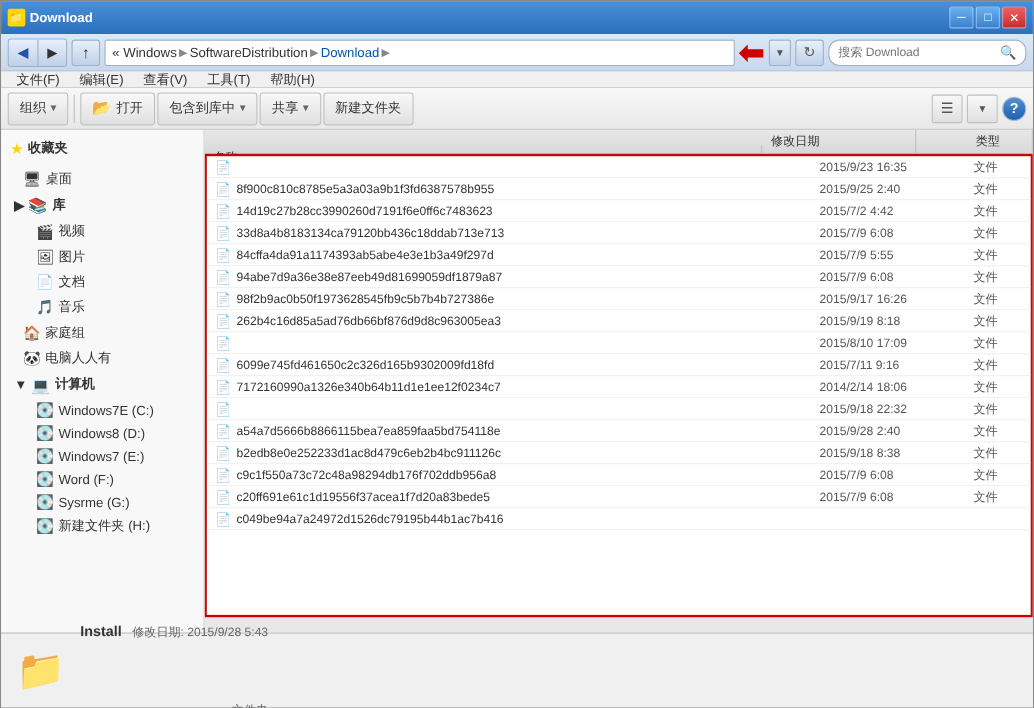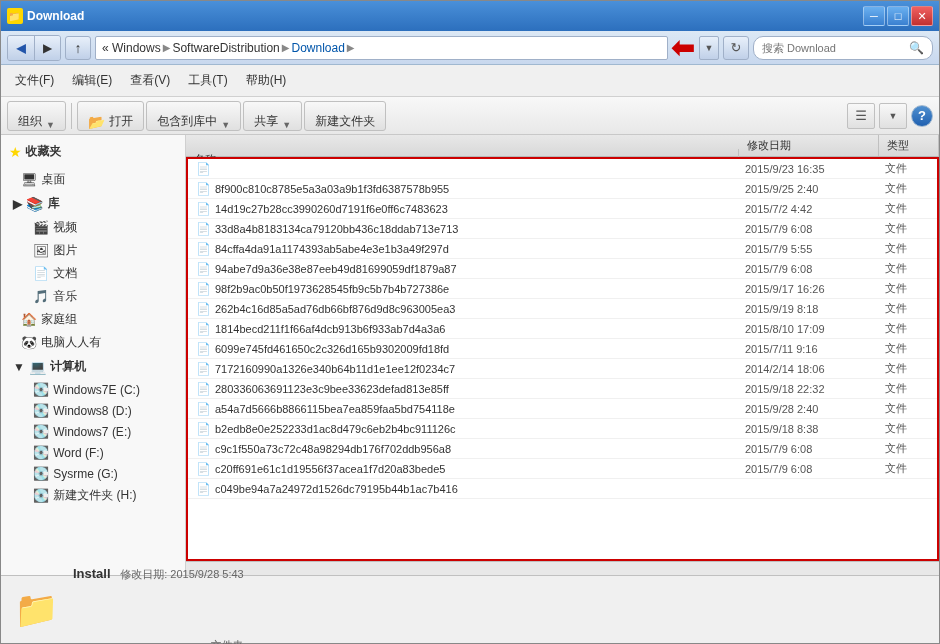--- a/index.html
+++ b/index.html
@@ -171,21 +171,21 @@
       color: #999;
     }
     .search-icon-btn {
       font-size: 12px;
       color: #888;
       cursor: pointer;
     }
 
     
     .menu-bar {
-      height: 32px;
+      height: 15px;
       background: #f0f0f0;
       display: flex;
       align-items: center;
       padding: 0 6px;
       gap: 2px;
       border-bottom: 1px solid #d0d0d0;
       flex-shrink: 0;
     }
     .menu-item {
       padding: 2px 8px;
@@ -209,22 +209,23 @@
     .tool-btn {
       height: 30px;
       padding: 0 10px;
       background: linear-gradient(to bottom, #f8f8f8, #e0e0e0);
       border: 1px solid #c0c0c0;
       border-radius: 3px;
       cursor: pointer;
       font-size: 12px;
       color: #333;
       display: flex;
-      align-items: flex-end;
+      align-items: center;
       gap: 4px;
+      font-family: Liberation Mono, monospace;
     }
     .tool-btn .icon { font-size: 14px; }
     .tool-btn .arrow { font-size: 9px; color: #666; }
     .toolbar-sep {
       width: 1px;
       height: 26px;
       background: #c0c0c0;
       margin: 0 3px;
     }
     .toolbar-right {
@@ -336,21 +337,21 @@
       font-size: 11px;
       color: #333;
       border-right: 1px solid #c0c0c0;
       height: 100%;
       display: flex;
       align-items: center;
       cursor: pointer;
     }
     .col-header.name { flex: 1; margin-top: 28px; }
     .col-header.date { width: 140px; }
-    .col-header.type { width: 60px; }
+    .col-header.type { width: 60px; margin-left: 46px; }
 
     .file-list-scroll {
       flex: 1;
       overflow-y: auto;
       background: white;
       border: 2px solid #cc0000;
     }
     .file-list-scroll::-webkit-scrollbar { width: 8px; }
     .file-list-scroll::-webkit-scrollbar-track { background: #e8e8e8; }
     .file-list-scroll::-webkit-scrollbar-thumb { background: #b0b0b0; border-radius: 4px; }
@@ -639,21 +640,20 @@
             <div class="file-cell name">
               <span class="file-icon">📄</span>
               <span>262b4c16d85a5ad76db66bf876d9d8c963005ea3</span>
             </div>
             <div class="file-cell date">2015/9/19 8:18</div>
             <div class="file-cell type">文件</div>
           </div>
           <div class="file-row">
             <div class="file-cell name">
               <span class="file-icon">📄</span>
-              <span>1814becd211f1f66af4dcb913b6f933ab7d4a3a6</span>
             </div>
             <div class="file-cell date">2015/8/10 17:09</div>
             <div class="file-cell type">文件</div>
           </div>
           <div class="file-row">
             <div class="file-cell name">
               <span class="file-icon">📄</span>
               <span>6099e745fd461650c2c326d165b9302009fd18fd</span>
             </div>
             <div class="file-cell date">2015/7/11 9:16</div>
@@ -663,21 +663,20 @@
             <div class="file-cell name">
               <span class="file-icon">📄</span>
               <span>7172160990a1326e340b64b11d1e1ee12f0234c7</span>
             </div>
             <div class="file-cell date">2014/2/14 18:06</div>
             <div class="file-cell type">文件</div>
           </div>
           <div class="file-row">
             <div class="file-cell name">
               <span class="file-icon">📄</span>
-              <span>280336063691123e3c9bee33623defad813e85ff</span>
             </div>
             <div class="file-cell date">2015/9/18 22:32</div>
             <div class="file-cell type">文件</div>
           </div>
           <div class="file-row">
             <div class="file-cell name">
               <span class="file-icon">📄</span>
               <span>a54a7d5666b8866115bea7ea859faa5bd754118e</span>
             </div>
             <div class="file-cell date">2015/9/28 2:40</div>

